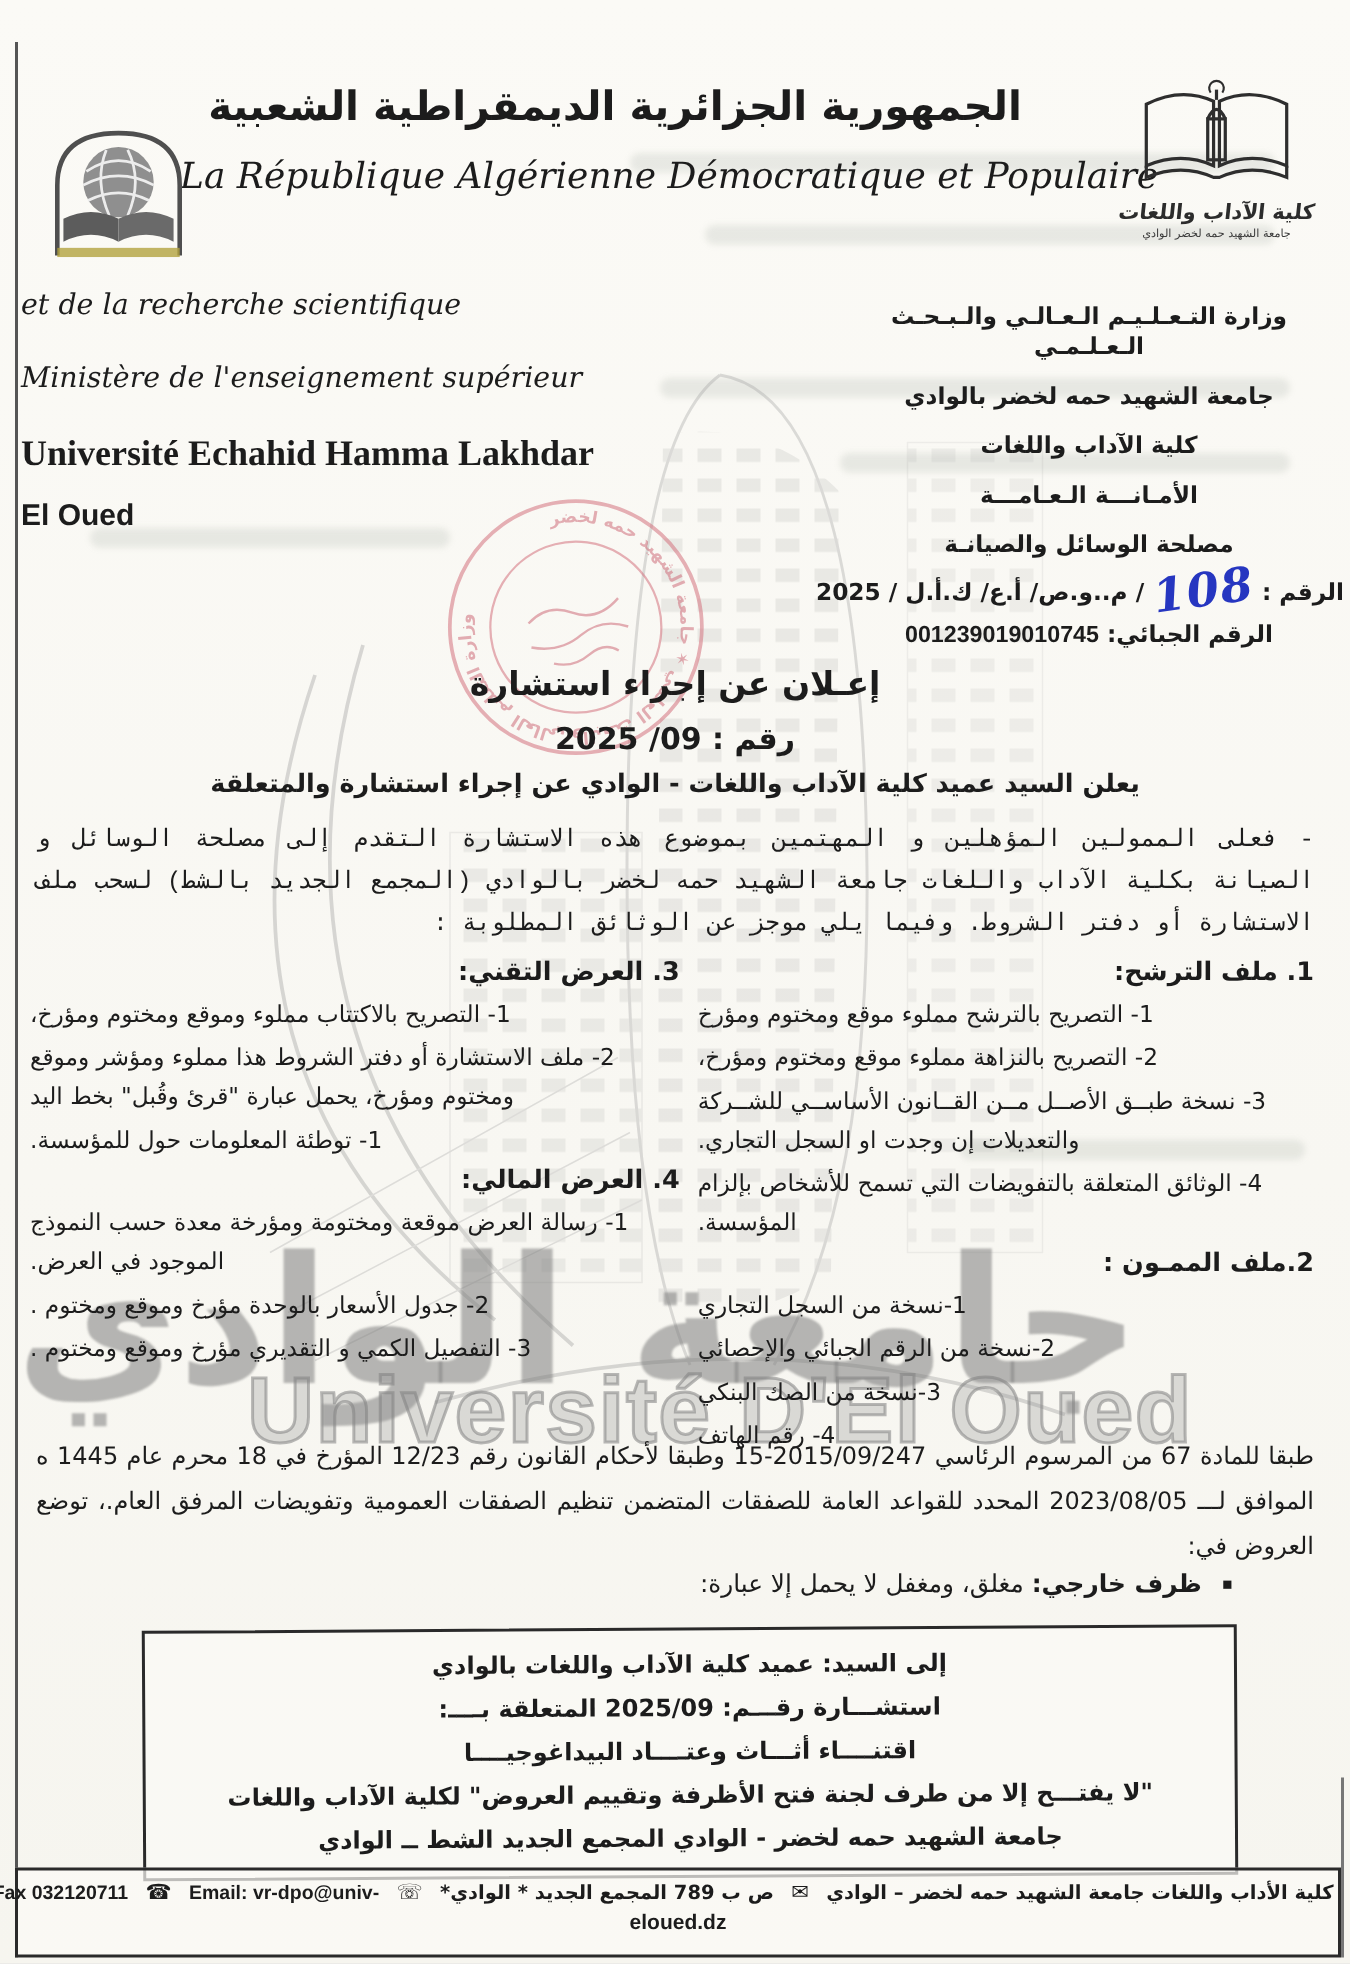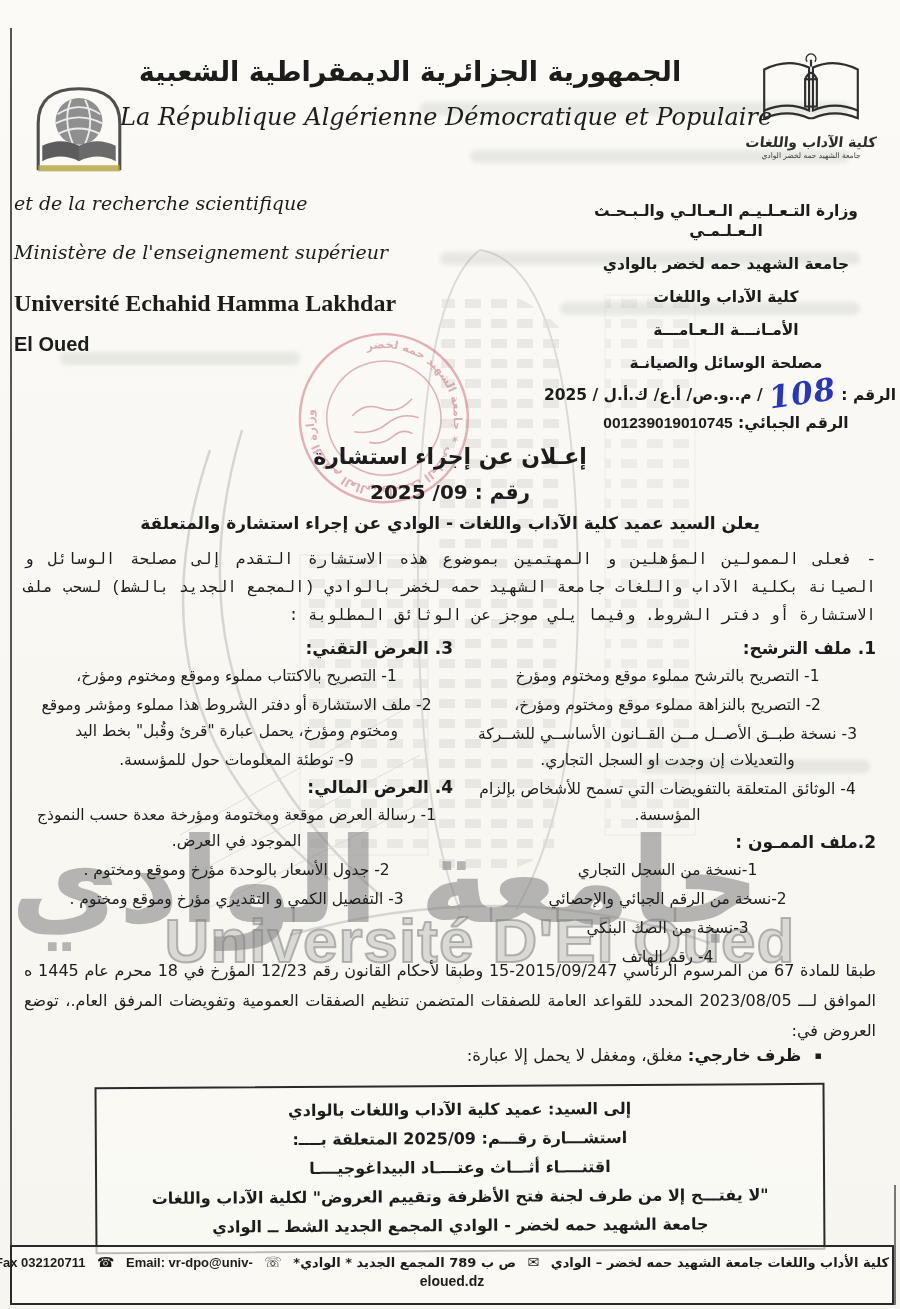--- a/index.html
+++ b/index.html
@@ -46,21 +46,21 @@
   .a-num{font-size:20px;margin-bottom:9px;}
   .a-line1{font-size:17px;margin-bottom:12px;white-space:nowrap;}
   .a-subject{font-size:22px;}
   .intro{position:absolute;top:546px;right:24px;left:24px;direction:rtl;text-align:justify;
     font-size:16px;line-height:28px;z-index:3;font-family:Liberation Mono, monospace;}
   
   .columns{position:absolute;top:634px;right:24px;left:20px;direction:rtl;display:flex;z-index:3;}
   .col-r{flex:0 0 48%;}
   .col-l{flex:0 0 52%;padding-right:12px;box-sizing:border-box;}
   .sec-title{font-weight:bold;font-size:17px;margin:4px 0 5px;}
-  .item{font-size:15.5px;line-height:26px;margin-bottom:3px;text-align:center;}
+  .item{font-size:15.5px;line-height:26px;margin-bottom:3px;text-align:left;}
   .col-r .item{padding-right:6px;}
   
   .legal{position:absolute;top:956px;right:24px;left:24px;direction:rtl;text-align:justify;
     font-size:16px;line-height:30px;z-index:3;}
   .env-line{position:absolute;top:1046px;right:78px;direction:rtl;font-size:16.5px;z-index:3;}
   .env-bullet{font-size:11px;vertical-align:2px;margin-left:8px;}
   .env-label{font-weight:bold;}
   
   .addr-box{position:absolute;top:1085px;left:95px;width:714px;border:2px solid #2a2a2a;direction:rtl;
     text-align:center;font-weight:bold;font-size:16px;padding:8px 6px 10px;line-height:29px;
@@ -212,21 +212,21 @@
       <div class="sec-title">2.ملف الممـون :</div>
       <div class="item">1-نسخة من السجل التجاري</div>
       <div class="item">2-نسخة من الرقم الجبائي والإحصائي</div>
       <div class="item">3-نسخة من الصك البنكي</div>
       <div class="item">4- رقم الهاتف</div>
     </div>
     <div class="col-l">
       <div class="sec-title">3. العرض التقني:</div>
       <div class="item">1- التصريح بالاكتتاب مملوء وموقع ومختوم ومؤرخ،</div>
       <div class="item">2- ملف الاستشارة أو دفتر الشروط هذا مملوء ومؤشر وموقع ومختوم ومؤرخ، يحمل عبارة "قرئ وقُبل" بخط اليد</div>
-      <div class="item">9- توطئة المعلومات حول للمؤسسة.</div>
+      <div class="item">1- توطئة المعلومات حول للمؤسسة.</div>
       <div class="sec-title">4. العرض المالي:</div>
       <div class="item">1- رسالة العرض موقعة ومختومة ومؤرخة معدة حسب النموذج الموجود في العرض.</div>
       <div class="item">2- جدول الأسعار بالوحدة مؤرخ وموقع ومختوم .</div>
       <div class="item">3- التفصيل الكمي و التقديري مؤرخ وموقع ومختوم .</div>
     </div>
   </div>
 
   <div class="legal">طبقا للمادة 67 من المرسوم الرئاسي 2015/09/247-15 وطبقا لأحكام القانون رقم 12/23 المؤرخ في 18 محرم عام 1445 ه الموافق لـــ 2023/08/05 المحدد للقواعد العامة للصفقات المتضمن تنظيم الصفقات العمومية وتفويضات المرفق العام.، توضع العروض في:</div>
 
   <div class="env-line">

